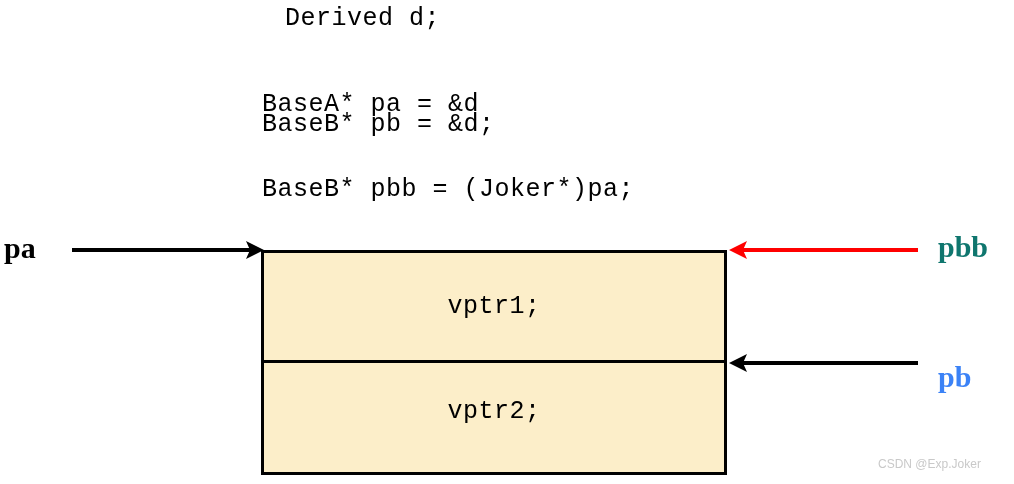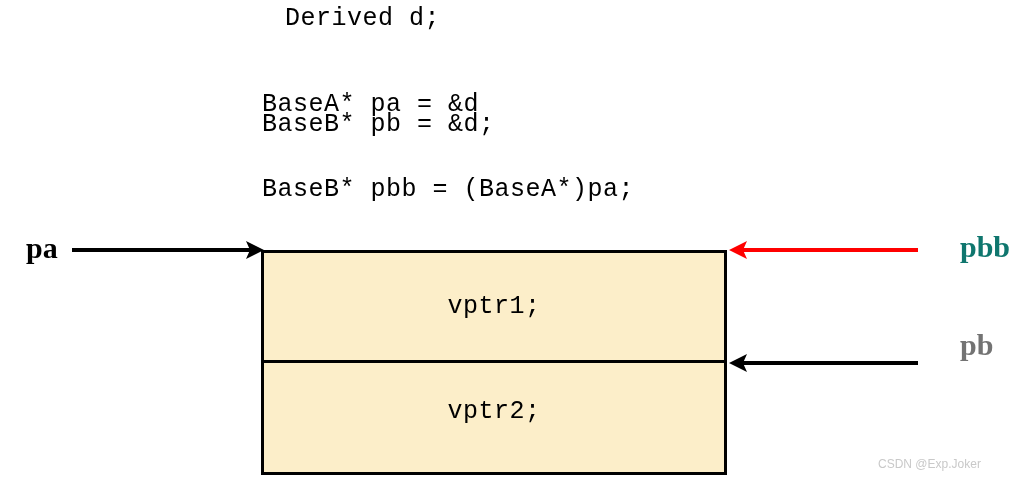--- a/index.html
+++ b/index.html
@@ -74,25 +74,24 @@
   }
 
   
   .ptr-label {
     position: absolute;
     font-family: "Liberation Serif", "DejaVu Serif", serif;
     font-weight: bold;
     font-size: 30px;
     line-height: 30px;
     white-space: pre;
-    margin-left: 22px;
   }
   #label-pa  { left: 4px;   top: 233px; color: #000000; }
   #label-pbb { left: 938px; top: 232px; color: #0f766e; }
-  #label-pb  { left: 938px; top: 330px; color: #737373; }
+  #label-pb  { left: 938px; top: 362px; color: #3b82f6; }
 
   
   #arrow-layer {
     position: absolute;
     left: 0; top: 0;
     width: 1014px;
     height: 484px;
     pointer-events: none;
   }
 
@@ -109,21 +108,21 @@
 </style>
 </head>
 <body>
 
 <div id="stage">
 
   <div>
     <div class="code-line code-0">Derived d;</div>
     <div class="code-line code-1">BaseA* pa = &amp;d</div>
     <div class="code-line code-2">BaseB* pb = &amp;d;</div>
-    <div class="code-line code-3">BaseB* pbb = (BaseA*)pa;</div>
+    <div class="code-line code-3">BaseB* pbb = (Joker*)pa;</div>
   </div>
 
   <div id="memory-box">
     <div class="mem-cell mem-cell-0">vptr1;</div>
     <div class="mem-cell mem-cell-1">vptr2;</div>
   </div>
 
   <svg id="arrow-layer" viewBox="0 0 1014 484" width="1014" height="484">
 
     <g>

